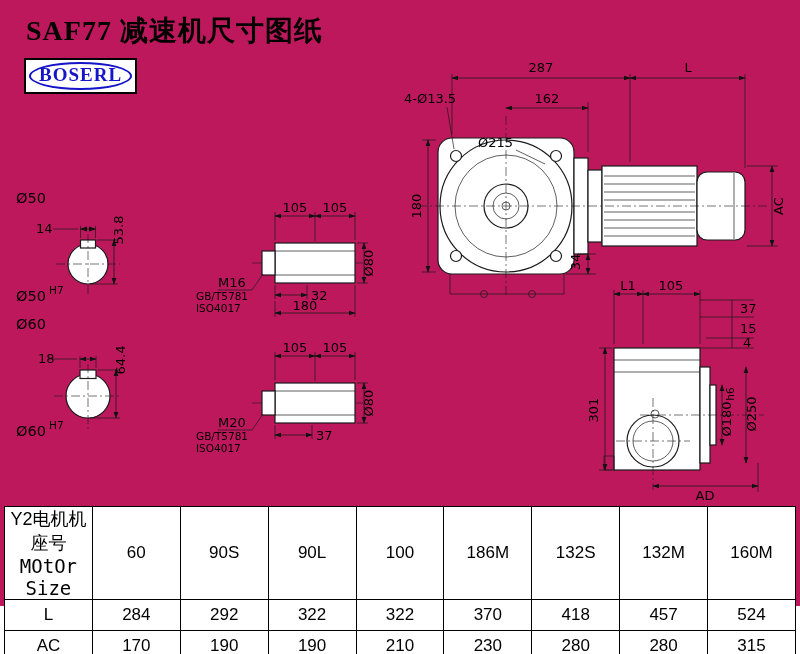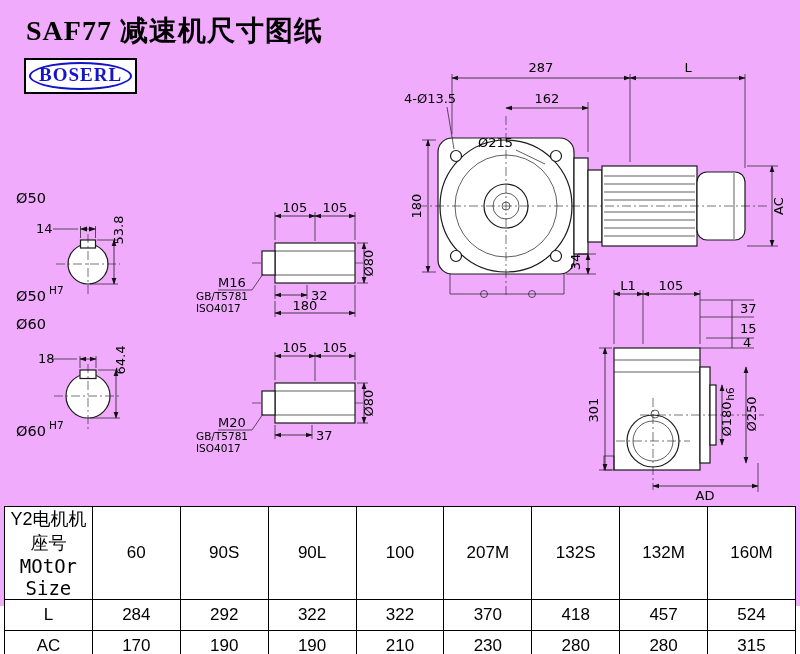--- a/index.html
+++ b/index.html
@@ -1,19 +1,19 @@
 <!DOCTYPE html>
 <html><head>
 <meta charset="utf-8">
 <style>
   * { margin:0; padding:0; box-sizing:border-box; }
   html,body { width:800px; height:654px; }
   body { position:relative; background:#fff; color:#000;
          font-family:"Liberation Sans","DejaVu Sans",sans-serif; overflow:hidden; }
-  .sheet { position:absolute; inset:0; width:800px; height:606px; background:#f0abfc; }
+  .sheet { position:absolute; inset:0; width:800px; height:606px; background:#be185d; }
   .title { position:absolute; left:26px; top:12px; z-index:3;
            font-family:"Liberation Serif","DejaVu Serif",serif;
            font-size:28px; font-weight:700; letter-spacing:1px; }
   .logo { position:absolute; left:24px; top:58px; z-index:3;
           border:2px solid #000; padding:2px 3px; background:#fff; }
   .logo-oval { display:block; border:2px solid #1414c8; border-radius:50%;
                padding:0 8px 2px; color:#1414c8; font-weight:700;
                font-family:"Liberation Serif","DejaVu Serif",serif;
                font-size:19px; letter-spacing:1px; }
   svg.drawing { position:absolute; left:0; top:0; z-index:1; }
@@ -271,21 +271,21 @@
     <tbody>
         <tr class="hdr">
       <th>
         <div class="hdr-cn">Y2电机机座号</div>
         <div class="hdr-en">MOtOr Size</div>
       </th>
       <th>60</th>
       <th>90S</th>
       <th>90L</th>
       <th>100</th>
-      <th>207M</th>
+      <th>186M</th>
       <th>132S</th>
       <th>132M</th>
       <th>160M</th>
     </tr>
     <tr class="datarow">
       <td>L</td>
       <td>284</td>
       <td>292</td>
       <td>322</td>
       <td>322</td>

